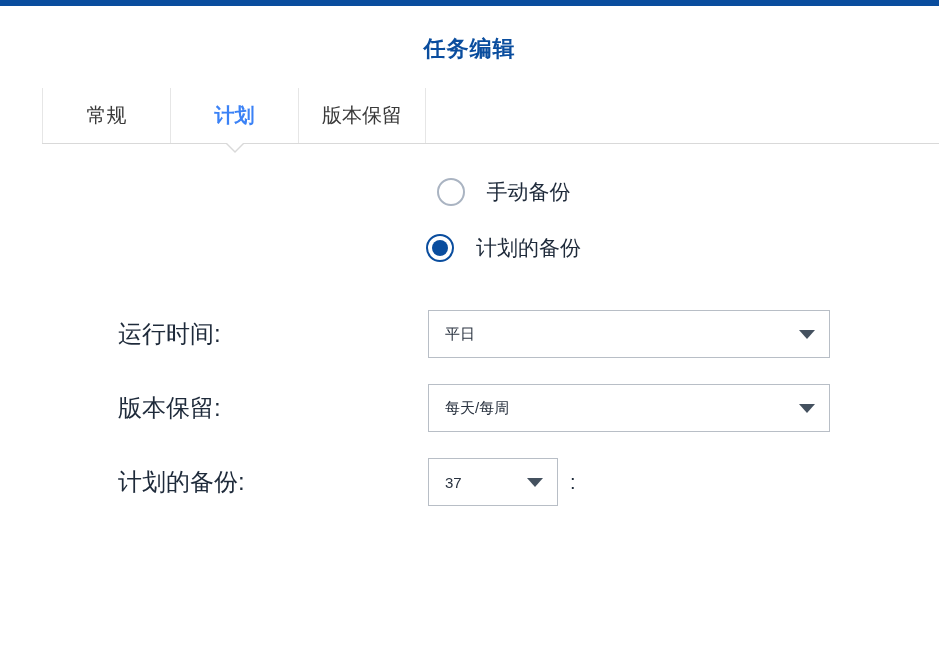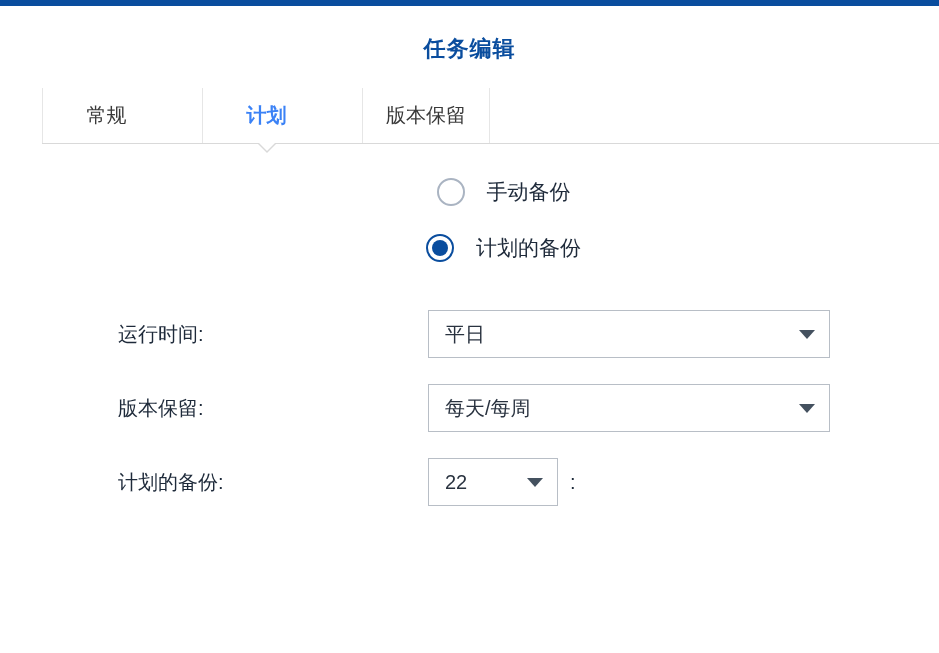--- a/index.html
+++ b/index.html
@@ -20,21 +20,20 @@
       font-size: 22px;
       font-weight: 600;
       padding: 28px 16px 24px;
       letter-spacing: 1px;
     }
     .tabs {
       display: flex;
       margin-left: 42px;
       border-bottom: 1px solid #d9d9d9;
       position: relative;
-      gap: 32px;
     }
     .tab {
       padding: 14px 0;
       width: 128px;
       text-align: center;
       font-size: 20px;
       color: #3a3a3a;
       border-left: 1px solid #e6e6e6;
       cursor: pointer;
       position: relative;
@@ -106,32 +105,32 @@
       padding-left: 50px;
       padding-top: 20px;
     }
     .field-row {
       display: flex;
       align-items: center;
       margin-bottom: 26px;
     }
     .field-label {
       width: 310px;
-      font-size: 20px;
+      font-size: 24px;
       color: #1e2a3a;
     }
     .select {
       border: 1px solid #b8bec6;
       background: #fff;
       height: 48px;
       display: flex;
       align-items: center;
       justify-content: space-between;
       padding: 0 14px 0 16px;
-      font-size: 20px;
+      font-size: 15px;
       color: #2a3340;
       cursor: pointer;
     }
     .select.wide { width: 402px; }
     .select.narrow { width: 130px; }
     .chevron {
       width: 0; height: 0;
       border-left: 8px solid transparent;
       border-right: 8px solid transparent;
       border-top: 9px solid #44515f;
@@ -190,21 +189,21 @@
       <div class="select wide">
         <span>每天/每周</span>
         <span class="chevron"></span>
       </div>
     </div>
 
     <div class="field-row">
       <div class="field-label">计划的备份:</div>
       <div class="time-group">
         <div class="select narrow">
-          <span>22</span>
+          <span>37</span>
           <span class="chevron"></span>
         </div>
         <span class="colon">:</span>
       </div>
     </div>
 
   </div>
 </div>
 
 </body></html>

